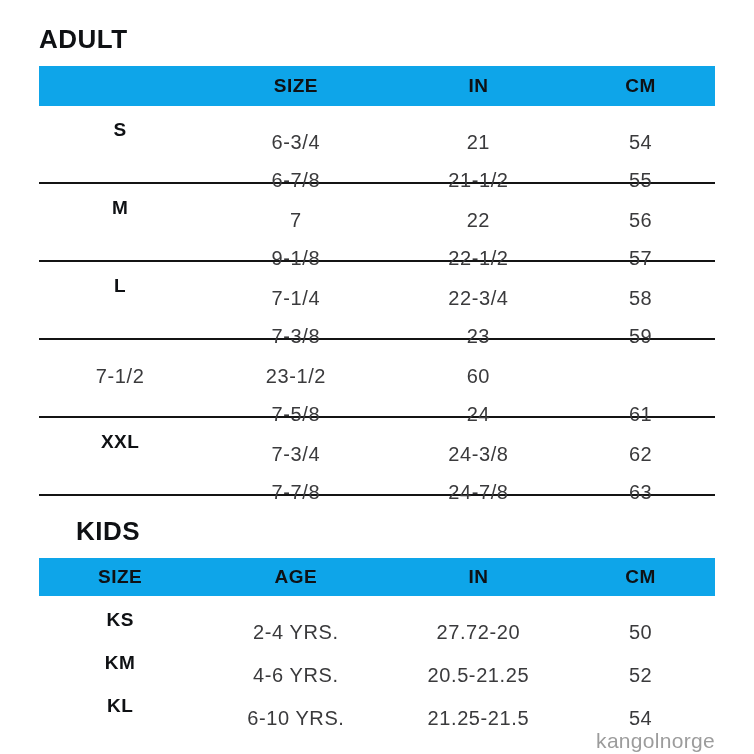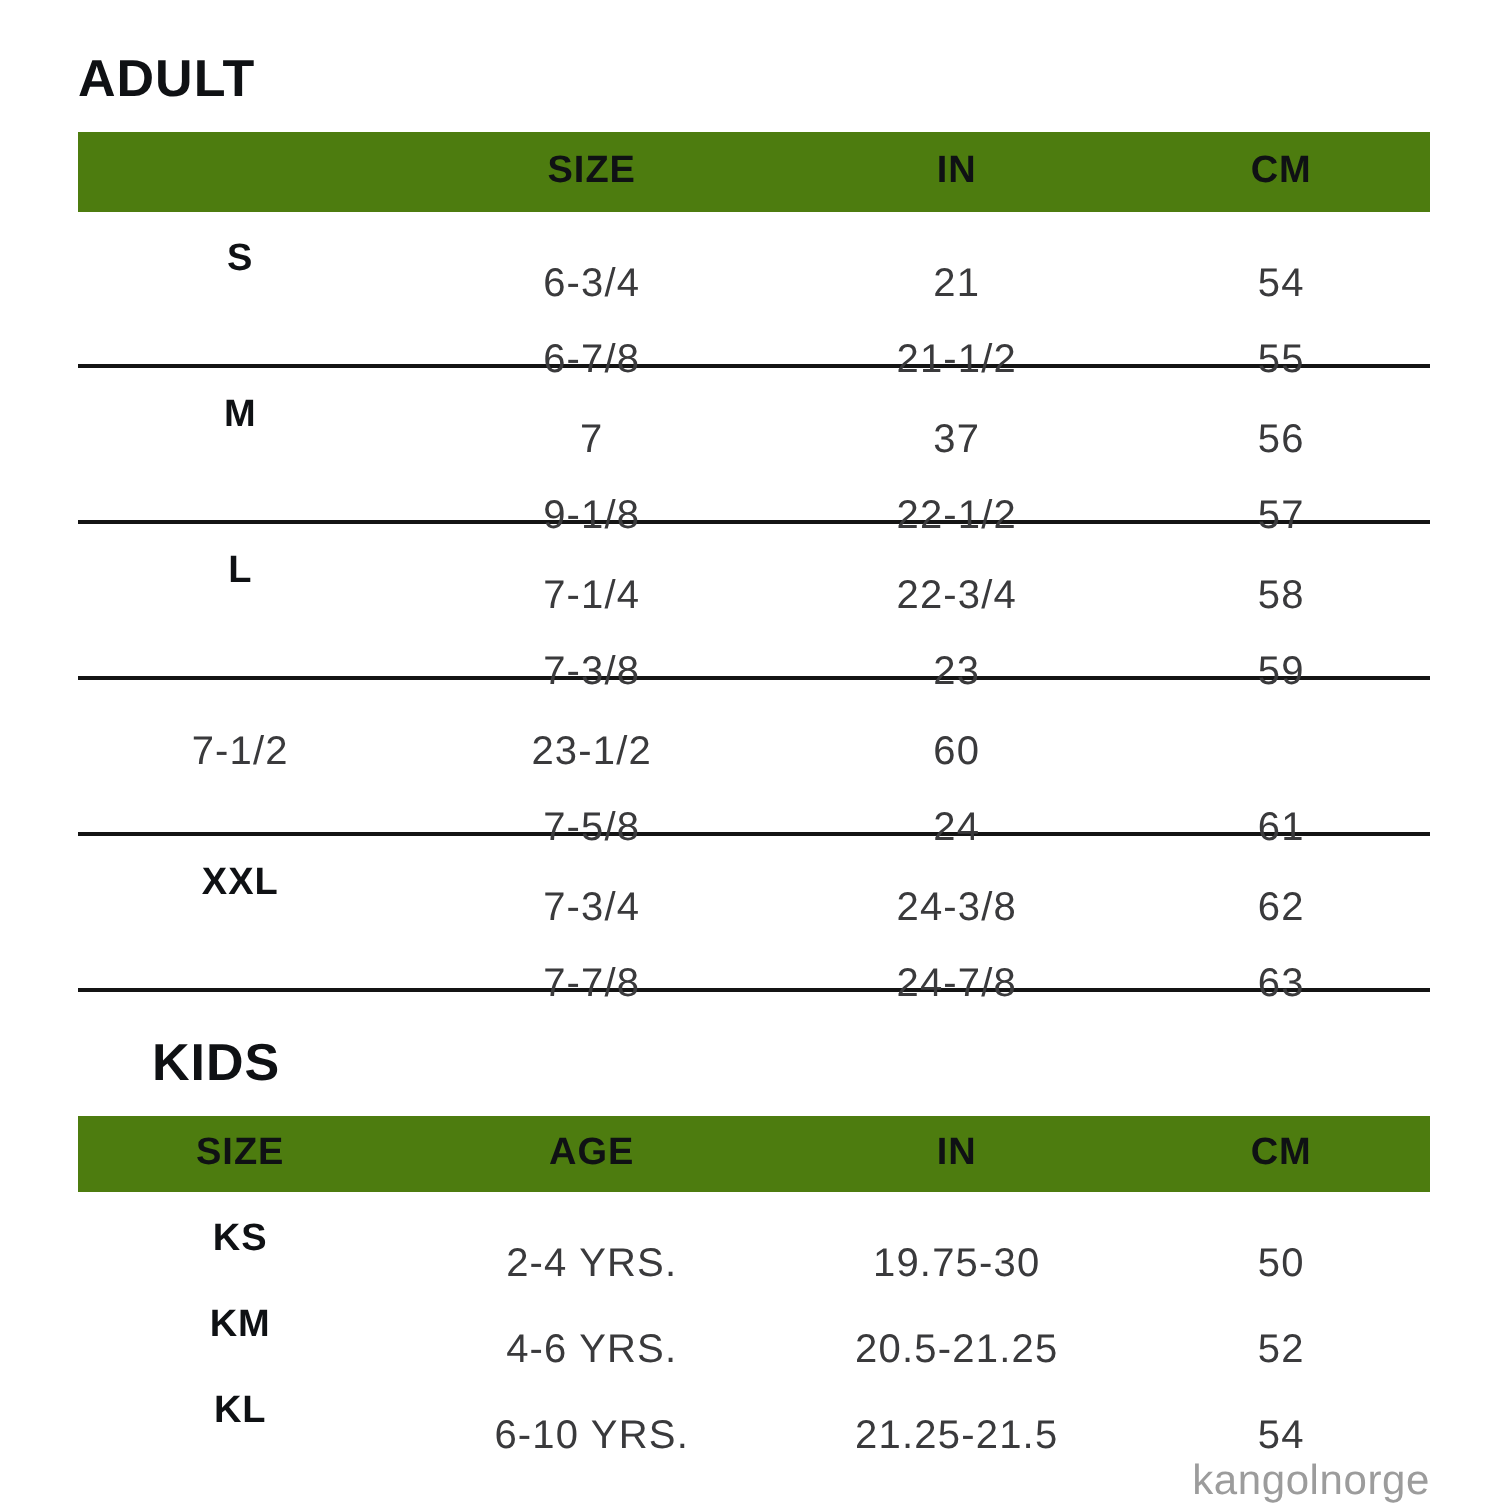--- a/index.html
+++ b/index.html
@@ -28,21 +28,21 @@
     letter-spacing: 0.5px;
     color: #0f1114;
   }
   .kids-title {
     margin-top: 20px;
     margin-left: 37px;
   }
   .thead {
     margin-top: 12px;
     height: 40px;
-    background: #4d7c0f;
+    background: #0ea5e9;
     display: grid;
     grid-template-columns: 24% 28% 26% 22%;
     align-items: center;
   }
   .kids .thead {
     height: 38px;
   }
   .cell {
     text-align: center;
     white-space: nowrap;
@@ -112,21 +112,21 @@
             <div class="cell label-cell"></div>
             <div class="cell value-cell">6-7/8</div>
             <div class="cell value-cell">21-1/2</div>
             <div class="cell value-cell">55</div>
           </div>
         </div>
         <div class="group">
           <div class="trow">
             <div class="cell label-cell">M</div>
             <div class="cell value-cell">7</div>
-            <div class="cell value-cell">37</div>
+            <div class="cell value-cell">22</div>
             <div class="cell value-cell">56</div>
           </div>
           <div class="trow">
             <div class="cell label-cell"></div>
             <div class="cell value-cell">9-1/8</div>
             <div class="cell value-cell">22-1/2</div>
             <div class="cell value-cell">57</div>
           </div>
         </div>
         <div class="group">
@@ -179,21 +179,21 @@
     <div class="thead">
       <div class="cell hcell">SIZE</div>
       <div class="cell hcell">AGE</div>
       <div class="cell hcell">IN</div>
       <div class="cell hcell">CM</div>
     </div>
     <div class="tbody" id="kids-body">
         <div class="trow">
           <div class="cell label-cell">KS</div>
           <div class="cell value-cell">2-4 YRS.</div>
-          <div class="cell value-cell">19.75-30</div>
+          <div class="cell value-cell">27.72-20</div>
           <div class="cell value-cell">50</div>
         </div>
         <div class="trow">
           <div class="cell label-cell">KM</div>
           <div class="cell value-cell">4-6 YRS.</div>
           <div class="cell value-cell">20.5-21.25</div>
           <div class="cell value-cell">52</div>
         </div>
         <div class="trow">
           <div class="cell label-cell">KL</div>

